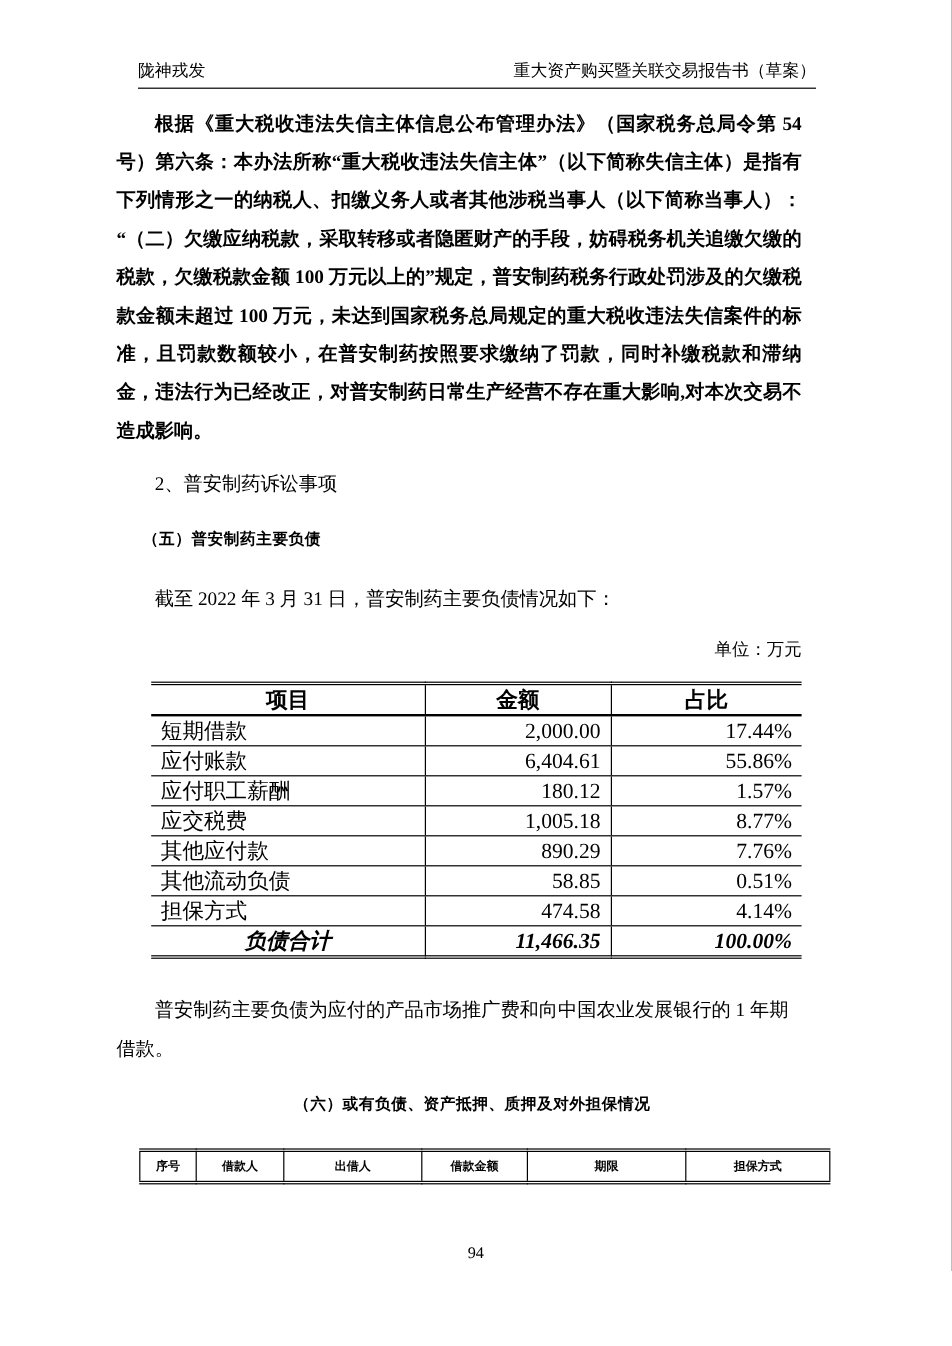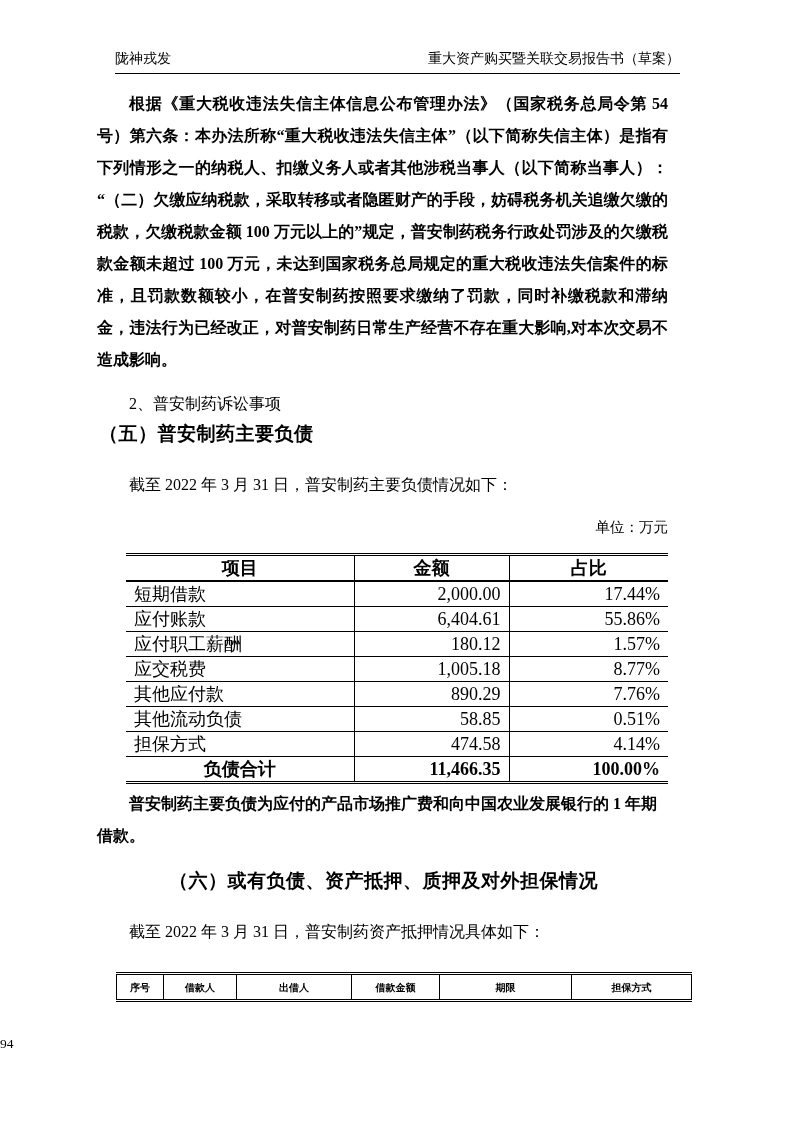--- a/index.html
+++ b/index.html
@@ -21,26 +21,26 @@
     padding-bottom:5px;
   }
   
   .content{
     position:absolute;left:97px;top:88px;width:571px;
     font-size:16px;line-height:32px;
   }
   p.body{
     margin:0;text-align:justify;text-indent:2em;font-weight:bold;
   }
-  .sub-item{margin:12px 0 1px 0;text-indent:2em;}
+  .sub-item{margin:12px 0 16px 0;text-indent:2em;}
   .para-after-item{margin-top:10px;text-indent:2em;}
   h2.sec{
-    margin:0 0 0 2px;
+    margin:0 0 0 22px;
     font-family:"Liberation Sans","DejaVu Sans",sans-serif;
-    font-weight:bold;font-size:19px;line-height:26px;
+    font-weight:bold;font-size:13px;line-height:26px;
     letter-spacing:0.5px;
   }
   .sec5{margin-top:32px;}
   .sec6{margin-top:16px;text-align:center;}
   .para-under-sec{margin-top:22px;text-indent:2em;}
   .unit-note{
     margin-top:2px;text-align:right;font-size:14.5px;line-height:20px;
   }
   
   .tbl1{
@@ -52,44 +52,44 @@
   }
   .tbl1 th,.tbl1 td{
     padding:1px 8px;height:22px;line-height:21px;
     overflow:hidden;white-space:nowrap;
   }
   .tbl1 th{font-weight:bold;text-align:center;border-bottom:2px solid #000;}
   .tbl1 td{border-bottom:1px solid #000;}
   .tbl1 th+th,.tbl1 td+td{border-left:1px solid #000;}
   .tbl1 td.c0{text-align:left;}
   .tbl1 td.c1,.tbl1 td.c2{text-align:right;}
-  .tbl1 tr.total td{border-bottom:none;font-weight:bold;}
+  .tbl1 tr.total td{border-bottom:none;font-weight:bold;font-style:italic;}
   .tbl1 tr.total td.c0{text-align:center;}
   .tbl1 col.w0{width:228px;} .tbl1 col.w1{width:155px;} .tbl1 col.w2{width:159px;}
   
-  .para-after-table{margin-top:4px;text-indent:2em;font-weight:bold;}
+  .para-after-table{margin-top:28px;text-indent:2em;}
   
   .tbl2{
     border-collapse:collapse;table-layout:fixed;
     width:575px;margin-left:19px;margin-top:24px;
     font-size:10px;
     border-top:3px double #000;
     border-bottom:3px double #000;
   }
   .tbl2 th{
     border-left:1px solid #000;border-right:1px solid #000;
     font-weight:bold;text-align:center;
     padding:1px 4px;height:22px;line-height:21px;white-space:nowrap;overflow:hidden;
   }
   .tbl2 col.m0{width:47px;} .tbl2 col.m1{width:73px;} .tbl2 col.m2{width:115px;}
   .tbl2 col.m3{width:88px;} .tbl2 col.m4{width:132px;} .tbl2 col.m5{width:120px;}
   
   .doc-footer{
     position:absolute;left:0;top:1036px;width:793px;
-    font-size:13.5px;
+    text-align:center;font-size:13.5px;
   }
 </style>
 </head>
 <body>
 
 <div class="page">
 
   <div class="doc-header">
     <span>陇神戎发</span>
     <span>重大资产购买暨关联交易报告书（草案）</span>
@@ -165,21 +165,20 @@
           <td class="c1">11,466.35</td>
           <td class="c2">100.00%</td>
         </tr>
       </tbody>
     </table>
 
     <p class="para-after-table">普安制药主要负债为应付的产品市场推广费和向中国农业发展银行的 1 年期借款。</p>
 
     <h2 class="sec sec6">（六）或有负债、资产抵押、质押及对外担保情况</h2>
 
-    <p class="para-under-sec">截至 2022 年 3 月 31 日，普安制药资产抵押情况具体如下：</p>
 
     <table class="tbl2">
       <colgroup>
           <col class="m0">
           <col class="m1">
           <col class="m2">
           <col class="m3">
           <col class="m4">
           <col class="m5">
         </colgroup>

